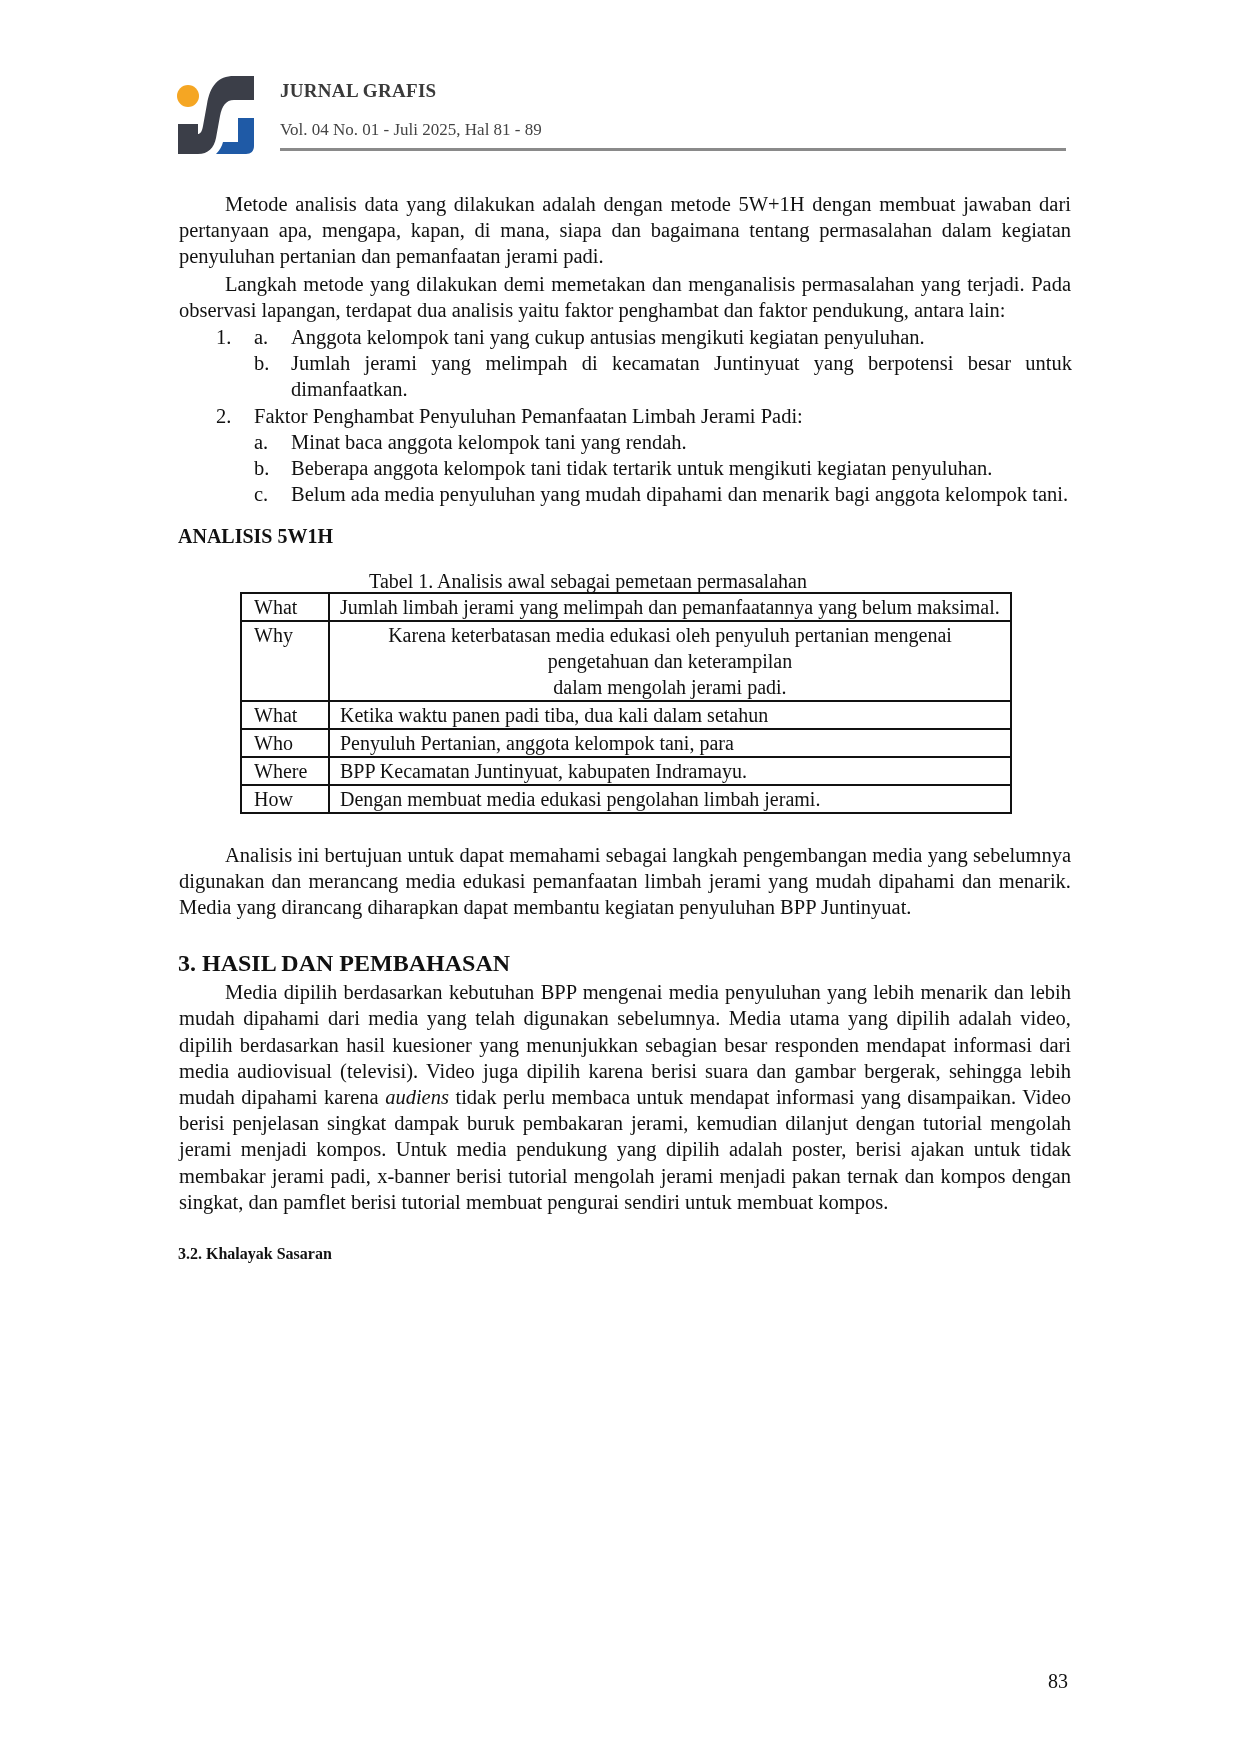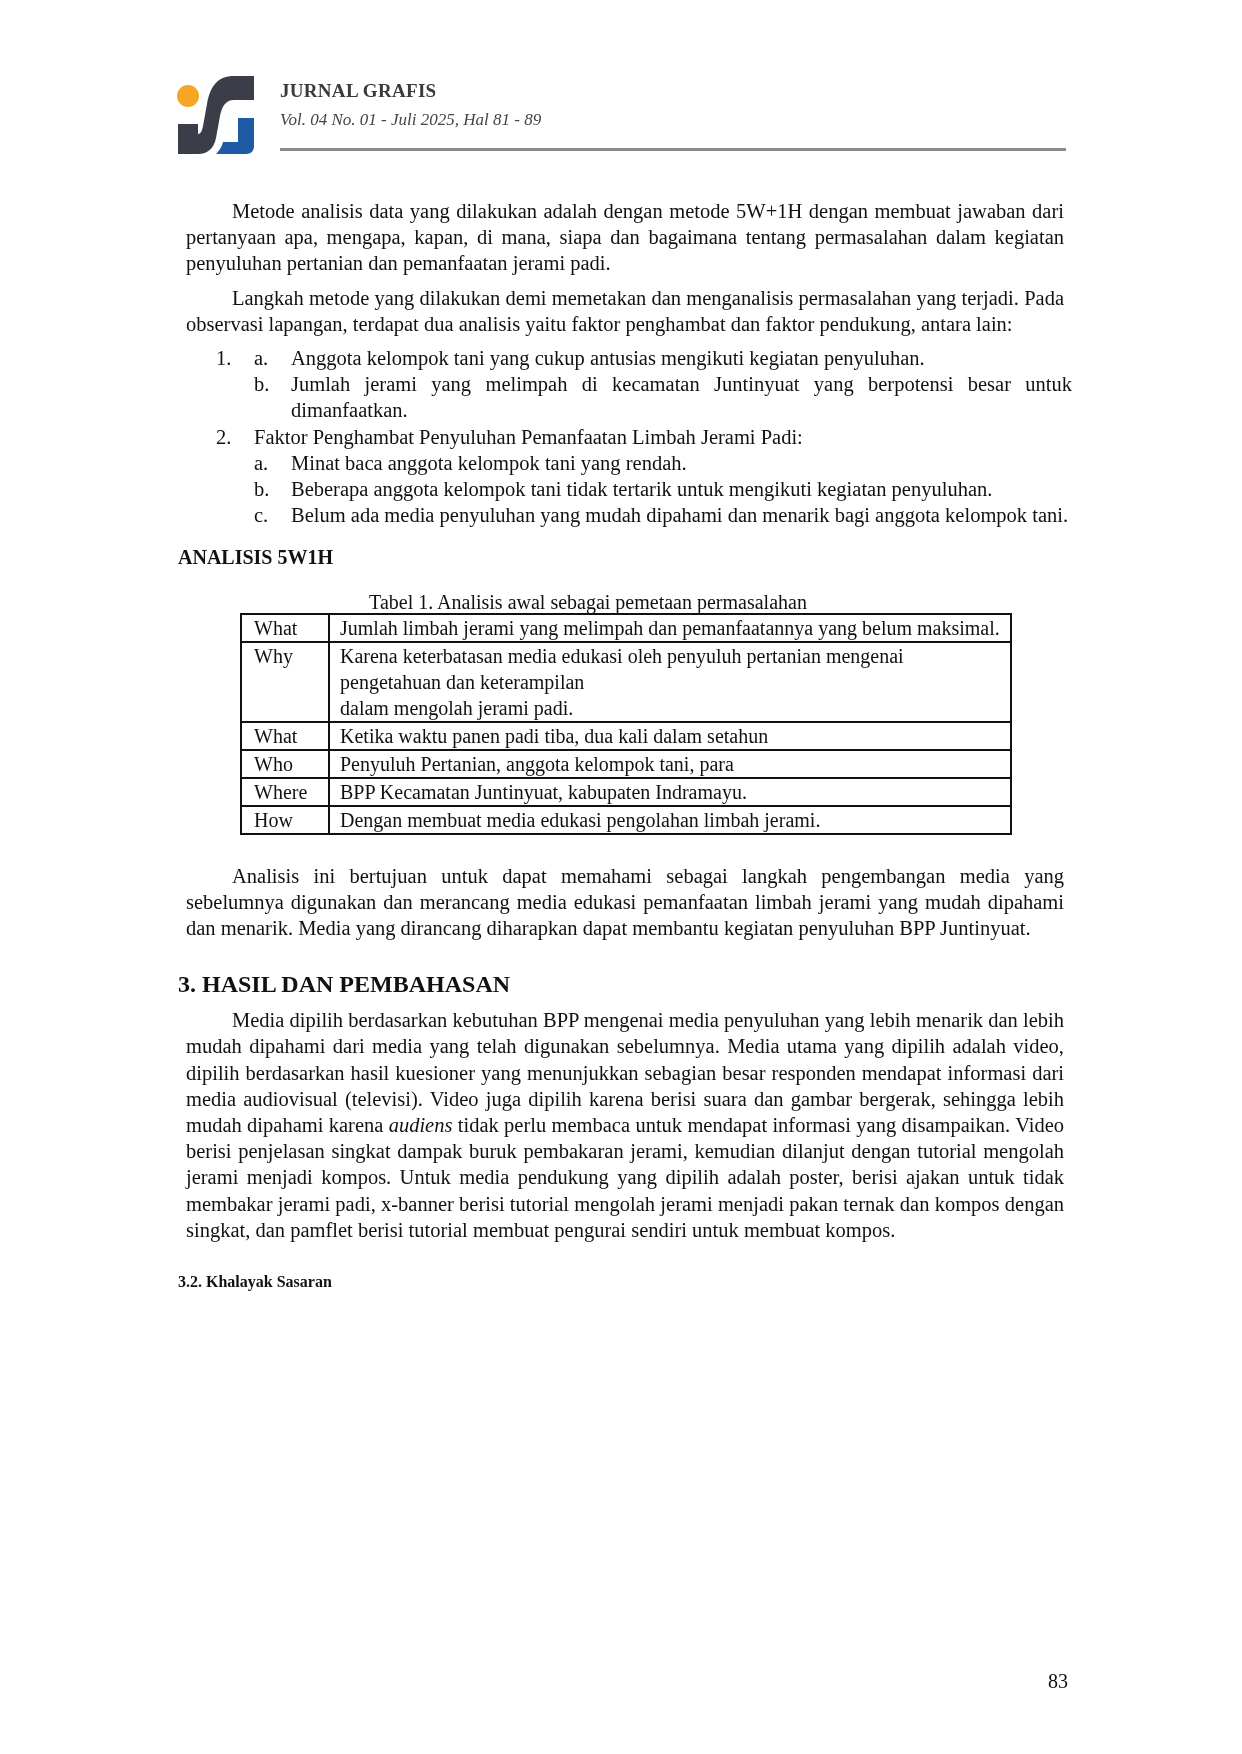--- a/index.html
+++ b/index.html
@@ -7,30 +7,30 @@
       width: 1242px; height: 1754px; position: relative; overflow: hidden;
       font-family: "Liberation Serif", "DejaVu Serif", serif; color: #111;
     }
     .header { position: absolute; left: 176px; top: 76px; width: 890px; height: 80px; }
     .logo { position: absolute; left: 0; top: 0; width: 82px; height: 78px; }
     .journal-title {
       position: absolute; left: 104px; top: 4px; font-size: 19px; font-weight: bold;
       letter-spacing: 0.3px; color: #3a3a3a;
     }
     .journal-meta {
-      position: absolute; left: 104px; top: 34px; font-size: 17px; color: #444; font-style: italic;
+      position: absolute; left: 104px; top: 44px; font-size: 17px; color: #444;
     }
     .header-rule {
       position: absolute; left: 104px; top: 72px; width: 786px; height: 3px; background: #8a8a8a;
     }
     .content {
       position: absolute; left: 178px; top: 190px; width: 894px;
       font-size: 20.5px; line-height: 26.2px;
     }
-    p { margin: 8px; text-align: justify; }
+    p { margin: 1px; text-align: justify; }
     .indent { text-indent: 46px; }
     ol.main { margin: 0; padding: 0; list-style: none; }
     .li1 { position: relative; padding-left: 76px; }
     .li1 > .num { position: absolute; left: 38px; }
     .li2 { position: relative; padding-left: 113px; text-align: justify; }
     .li2 > .num { position: absolute; left: 76px; }
     .sec-h { font-weight: bold; margin: 0; }
     .h-analisis { margin-top: 16px; font-size: 20px; }
     .caption { text-align: center; margin-top: 20px; padding-left: 0; width: 820px; font-size: 20px; line-height: 22px; }
     table.t5w {
@@ -97,21 +97,21 @@
   <h4 class="sec-h h-analisis">ANALISIS 5W1H</h4>
   <div class="caption">Tabel 1. Analisis awal sebagai pemetaan permasalahan</div>
   <table class="t5w">
     <tbody>
         <tr>
       <td class="k">What</td>
       <td class="v">Jumlah limbah jerami yang melimpah dan pemanfaatannya yang belum maksimal.</td>
     </tr>
     <tr>
       <td class="k">Why</td>
-      <td class="v" style="text-align:left;">
+      <td class="v" style="text-align:center;">
         <span>Karena keterbatasan media edukasi oleh penyuluh pertanian mengenai pengetahuan dan keterampilan</span><br>
         <span>dalam mengolah jerami padi.</span>
       </td>
     </tr>
     <tr>
       <td class="k">What</td>
       <td class="v">Ketika waktu panen padi tiba, dua kali dalam setahun</td>
     </tr>
     <tr>
       <td class="k">Who</td>

